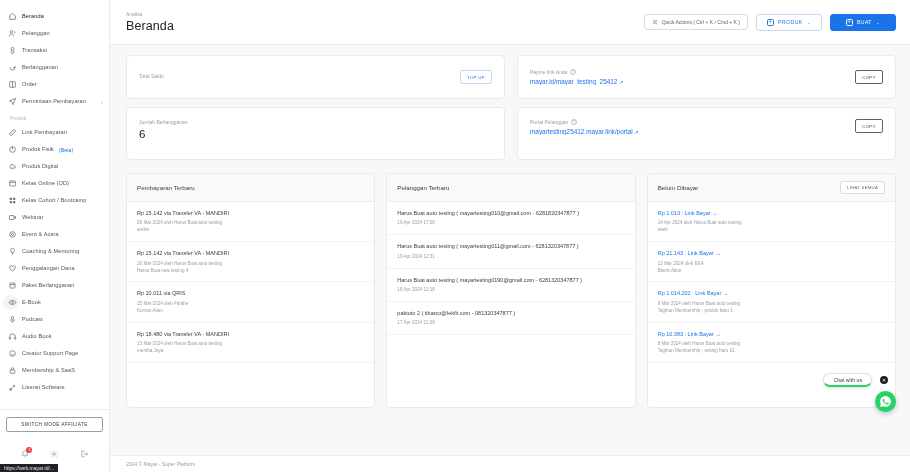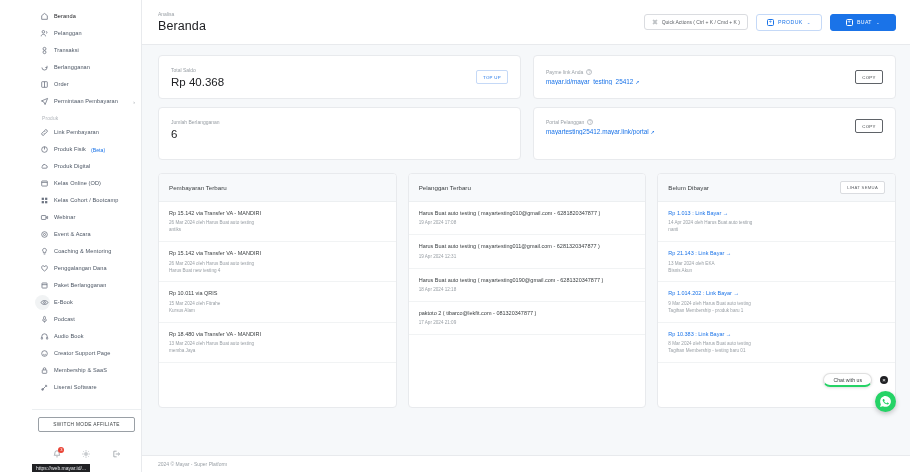--- a/index.html
+++ b/index.html
@@ -2,21 +2,21 @@
 <html><head>
 <meta charset="utf-8">
 <style>
   * { box-sizing: border-box; margin: 0; padding: 0; }
   html, body {
     width: 910px; height: 472px;
     font-family: "Liberation Sans", sans-serif;
     background: #ffffff;
     overflow: hidden;
   }
-  .app { display: flex; width: 910px; height: 420px; position: relative; padding-left: 32px; }
+  .app { display: flex; width: 910px; height: 420px; position: relative; }
 
   
   .sidebar {
     width: 110px; height: 472px;
     background: #ffffff;
     border-right: 1px solid #e8eaed;
     display: flex; flex-direction: column;
     position: relative;
   }
   .sb-scroll {
@@ -581,21 +581,20 @@
 
     <div class="content">
 
       <div class="stat-grid">
 
         <div class="card stat-card">
           <div class="stat-left">
             <div class="stat-label">
               <span>Total Saldo</span>
             </div>
-            <div class="stat-value">Rp 40.368</div>
           </div>
           <div class="stat-btn">TOP UP</div>
         </div>
 
         <div class="card stat-card">
           <div class="stat-left">
             <div class="stat-label">
               <span>Payme link Anda</span>
               <span class="info-ico">?</span>
             </div>

